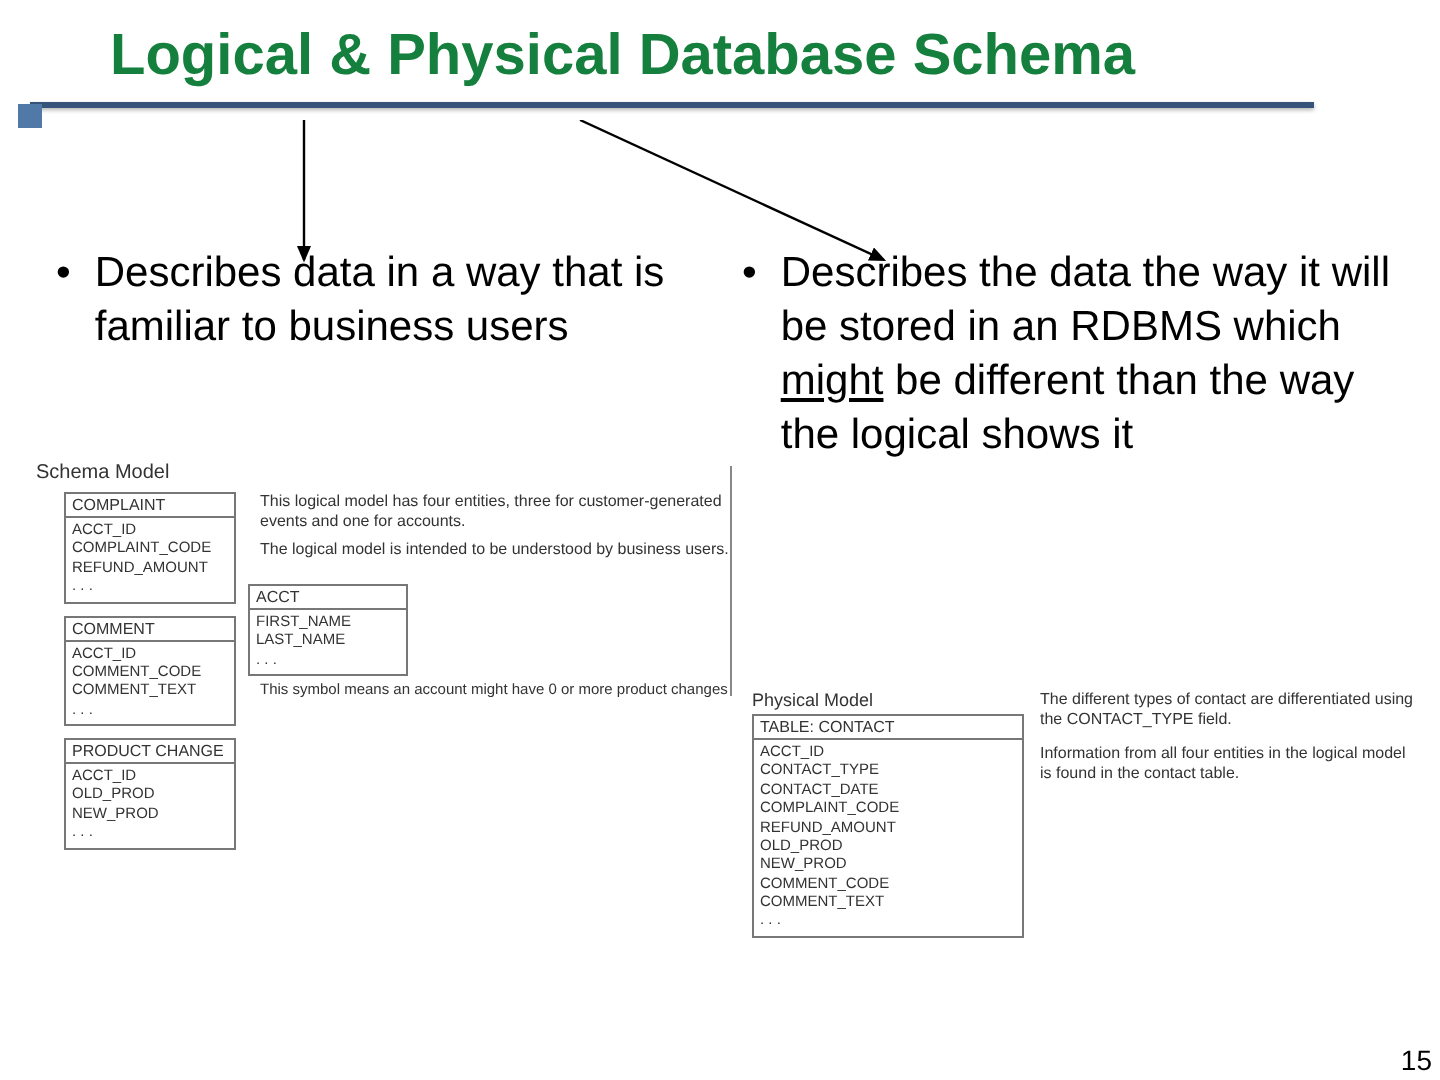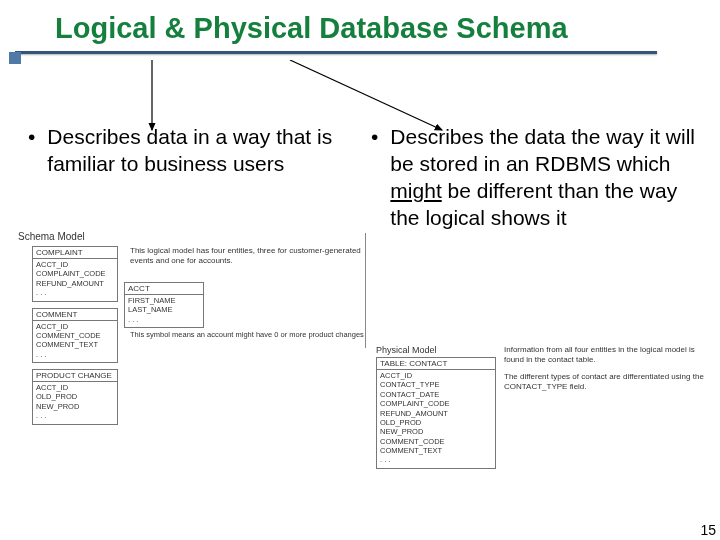--- a/index.html
+++ b/index.html
@@ -100,21 +100,21 @@
   .physical-diagram {
     position: absolute;
     left: 376px;
     top: 345px;
     width: 332px;
     font-size: 8px;
     color: #333;
     display: flex;
     gap: 8px;
   }
-  .pm-left { width: 120px; }
+  .pm-left { width: 136px; }
   .pm-label { font-size: 9px; margin-bottom: 2px; }
   .pm-right { flex: 1; font-size: 8px; line-height: 1.3; color: #333; }
   .pm-p { margin-bottom: 6px; }
   .page-num {
     position: absolute;
     right: 4px;
     bottom: 2px;
     font-size: 14px;
     color: #000;
     margin-left: 17px;
@@ -187,20 +187,21 @@
       <div class="entity">
         <div class="entity-head">PRODUCT CHANGE</div>
         <div class="entity-body" style="white-space:pre-line">ACCT_ID
 OLD_PROD
 NEW_PROD
 . . .</div>
       </div>
     </div>
     <div class="lm-right">
       <div class="lm-desc1">This logical model has four entities, three for customer-generated events and one for accounts.</div>
+      <div class="lm-desc2">The logical model is intended to be understood by business users.</div>
       <div class="acct-row">
         <div class="entity" style="width:80px">
           <div class="entity-head">ACCT</div>
           <div class="entity-body" style="white-space:pre-line">FIRST_NAME
 LAST_NAME
 . . .</div>
         </div>
       </div>
       <div class="lm-sym-desc">This symbol means an account might have 0 or more product changes</div>
     </div>
@@ -218,18 +219,18 @@
 COMPLAINT_CODE
 REFUND_AMOUNT
 OLD_PROD
 NEW_PROD
 COMMENT_CODE
 COMMENT_TEXT
 . . .</div>
     </div>
   </div>
   <div class="pm-right">
+    <div class="pm-p">The different types of contact are differentiated using the CONTACT_TYPE field.</div>
     <div class="pm-p">Information from all four entities in the logical model is found in the contact table.</div>
-    <div class="pm-p">The different types of contact are differentiated using the CONTACT_TYPE field.</div>
   </div>
 </div>
 
 <div class="page-num">15</div>
 
 </body></html>

